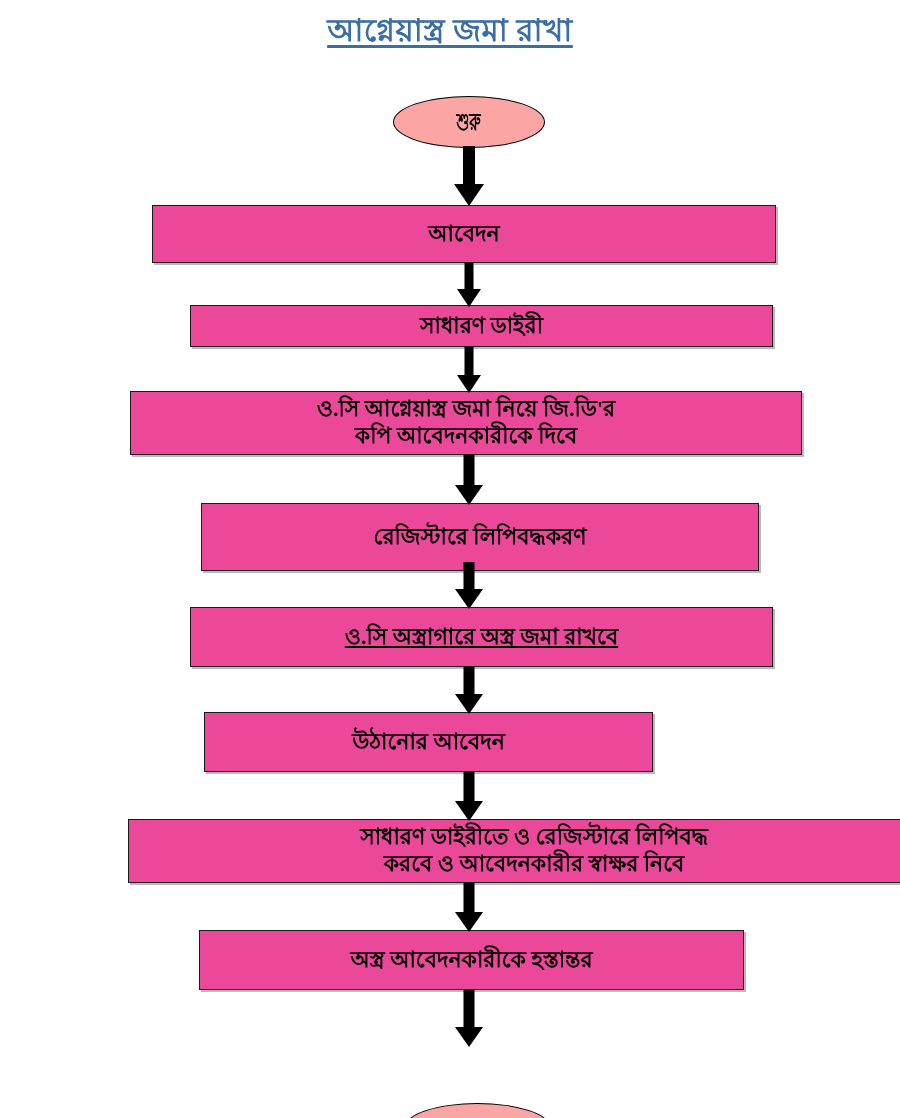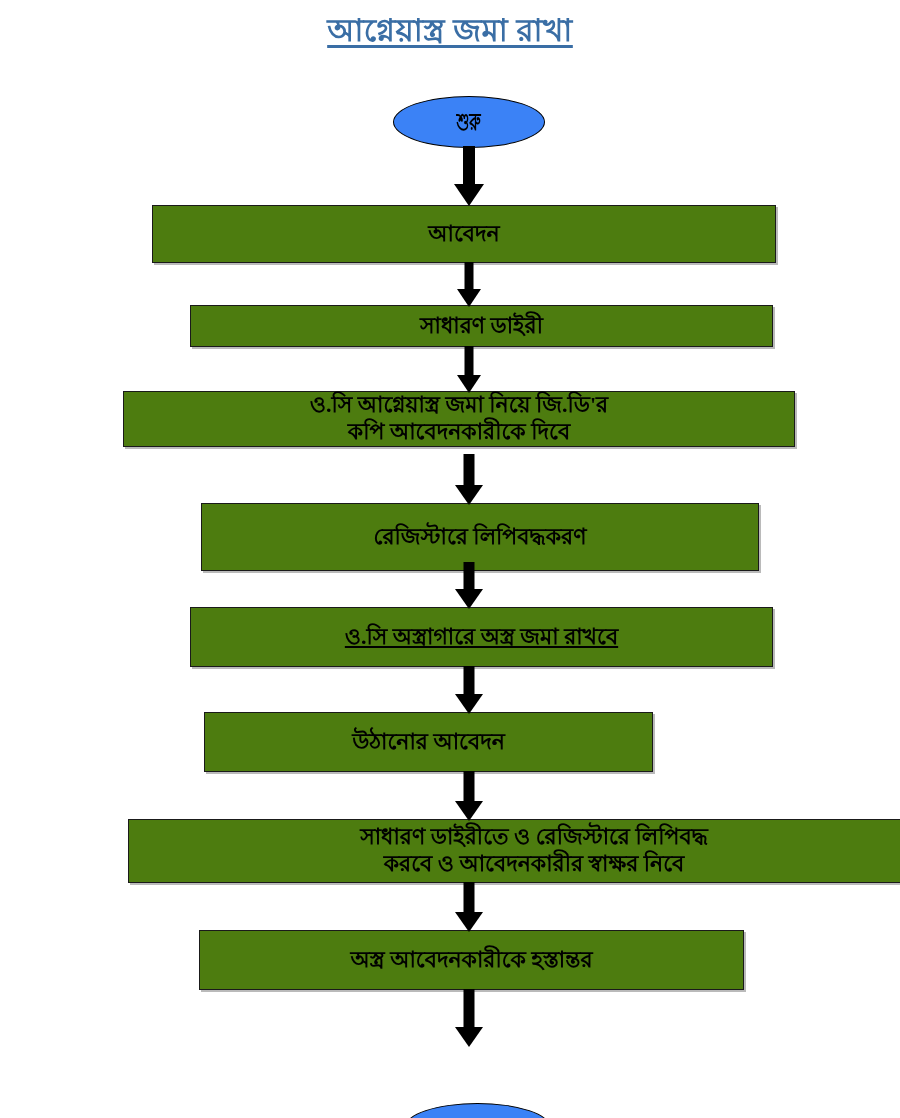--- a/index.html
+++ b/index.html
@@ -37,21 +37,21 @@
     letter-spacing: 0.5px;
     white-space: nowrap;
   }
 
   
   .terminator {
     position: absolute;
     box-sizing: border-box;
     border: 1.6px solid #000000;
     border-radius: 50%;
-    background: #3b82f6;
+    background: #fca5a5;
     display: flex;
     align-items: center;
     justify-content: center;
     overflow: hidden;
   }
   .terminator .term-label {
     font-size: 24px;
     font-weight: bold;
     color: #000000;
     line-height: 1;
@@ -61,21 +61,21 @@
   .terminator.squashed .term-label {
     transform: scaleX(0.62);
     transform-origin: center center;
   }
 
   
   .process {
     position: absolute;
     box-sizing: border-box;
     border: 1.2px solid #1a1a1a;
-    background: #4d7c0f;
+    background: #ec4899;
     display: flex;
     align-items: center;
     justify-content: center;
     text-align: center;
     box-shadow: 2px 2px 0 rgba(130,130,130,0.55);
   }
   .process .proc-label {
     font-size: 22px;
     font-weight: bold;
     color: #000000;
@@ -121,21 +121,21 @@
   <div id="nodes-layer">
       <div class="terminator squashed" style="left: 393px; top: 96px; width: 152px; height: 52px;">
         <div class="term-label">শুরু</div>
       </div>
       <div class="process" style="left: 152px; top: 205px; width: 624px; height: 58px;">
         <div class="proc-label">আবেদন</div>
       </div>
       <div class="process" style="left: 176px; top: 305px; width: 583px; height: 42px; margin-left: 14px;">
         <div class="proc-label">সাধারণ ডাইরী</div>
       </div>
-      <div class="process" style="left: 123px; top: 391px; width: 672px; height: 56px; text-align: center;">
+      <div class="process" style="left: 130px; top: 391px; width: 672px; height: 64px; text-align: center;">
         <div class="proc-label">ও.সি আগ্নেয়াস্ত্র জমা নিয়ে জি.ডি'র
 কপি আবেদনকারীকে দিবে</div>
       </div>
       <div class="process" style="left: 201px; top: 503px; width: 558px; height: 68px;">
         <div class="proc-label">রেজিস্টারে লিপিবদ্ধকরণ</div>
       </div>
       <div class="process" style="left: 190px; top: 607px; width: 583px; height: 60px; text-decoration: underline;">
         <div class="proc-label">ও.সি অস্ত্রাগারে অস্ত্র জমা রাখবে</div>
       </div>
       <div class="process" style="left: 204px; top: 712px; width: 449px; height: 60px;">

